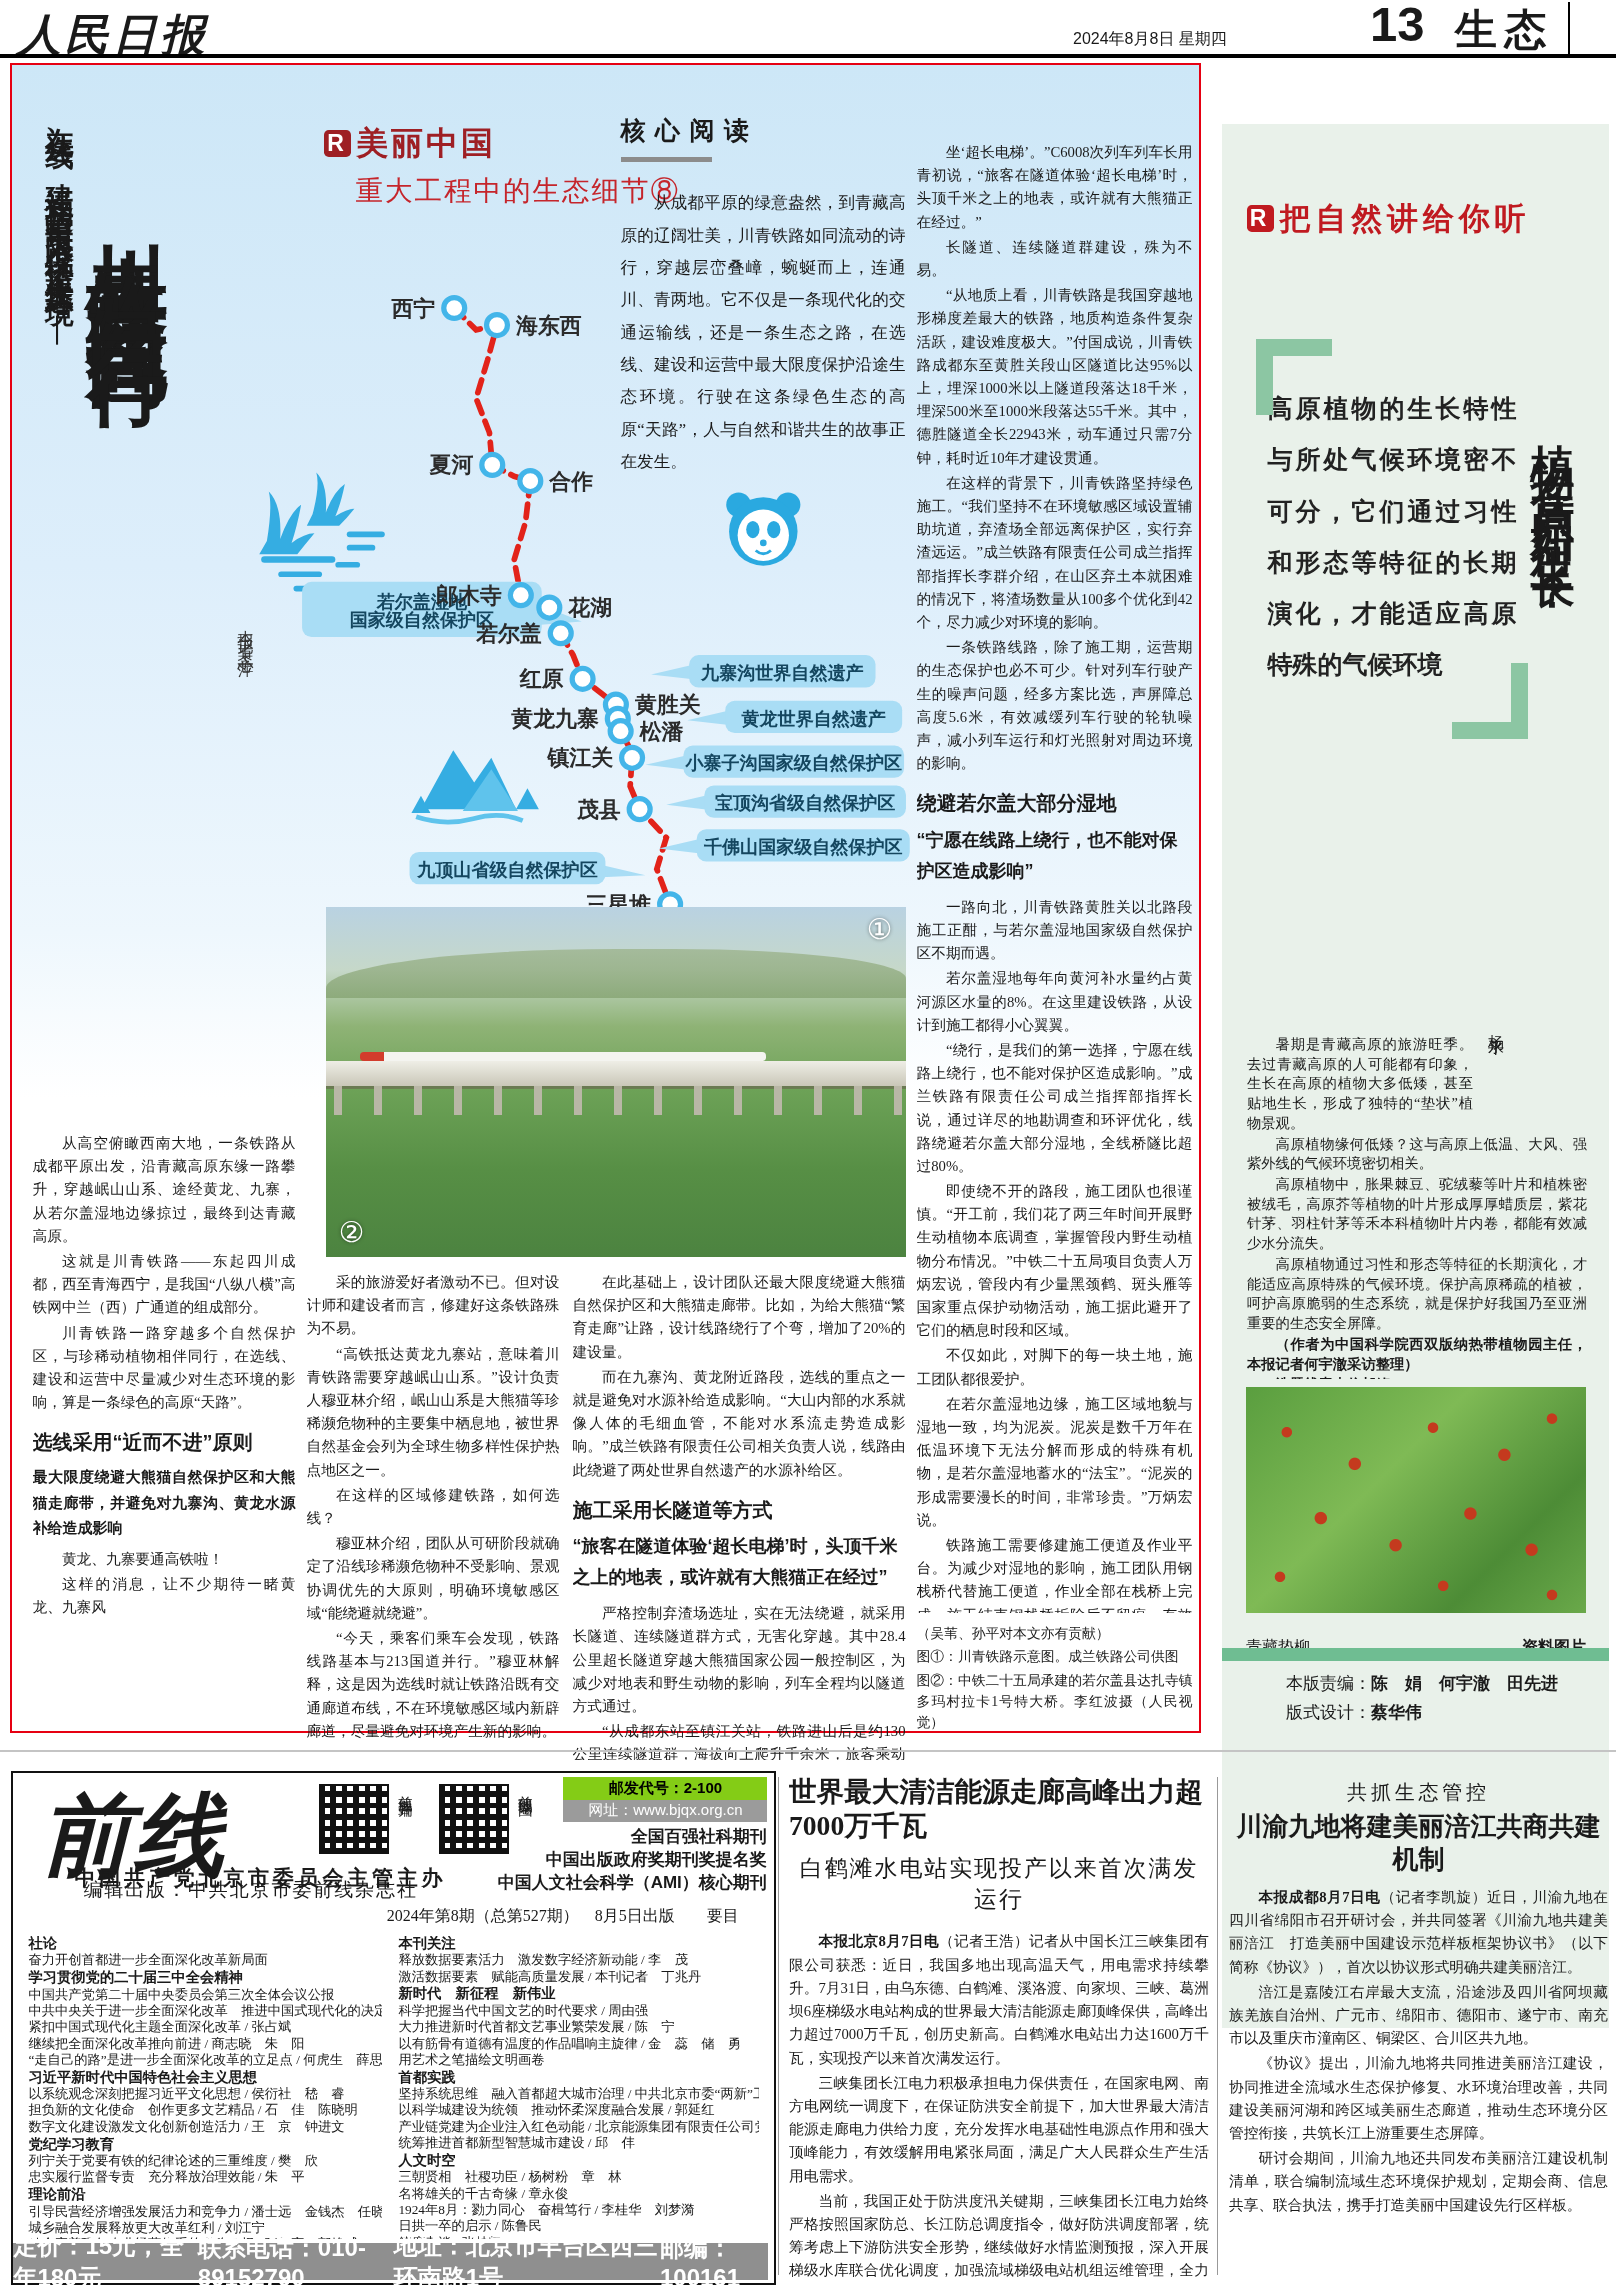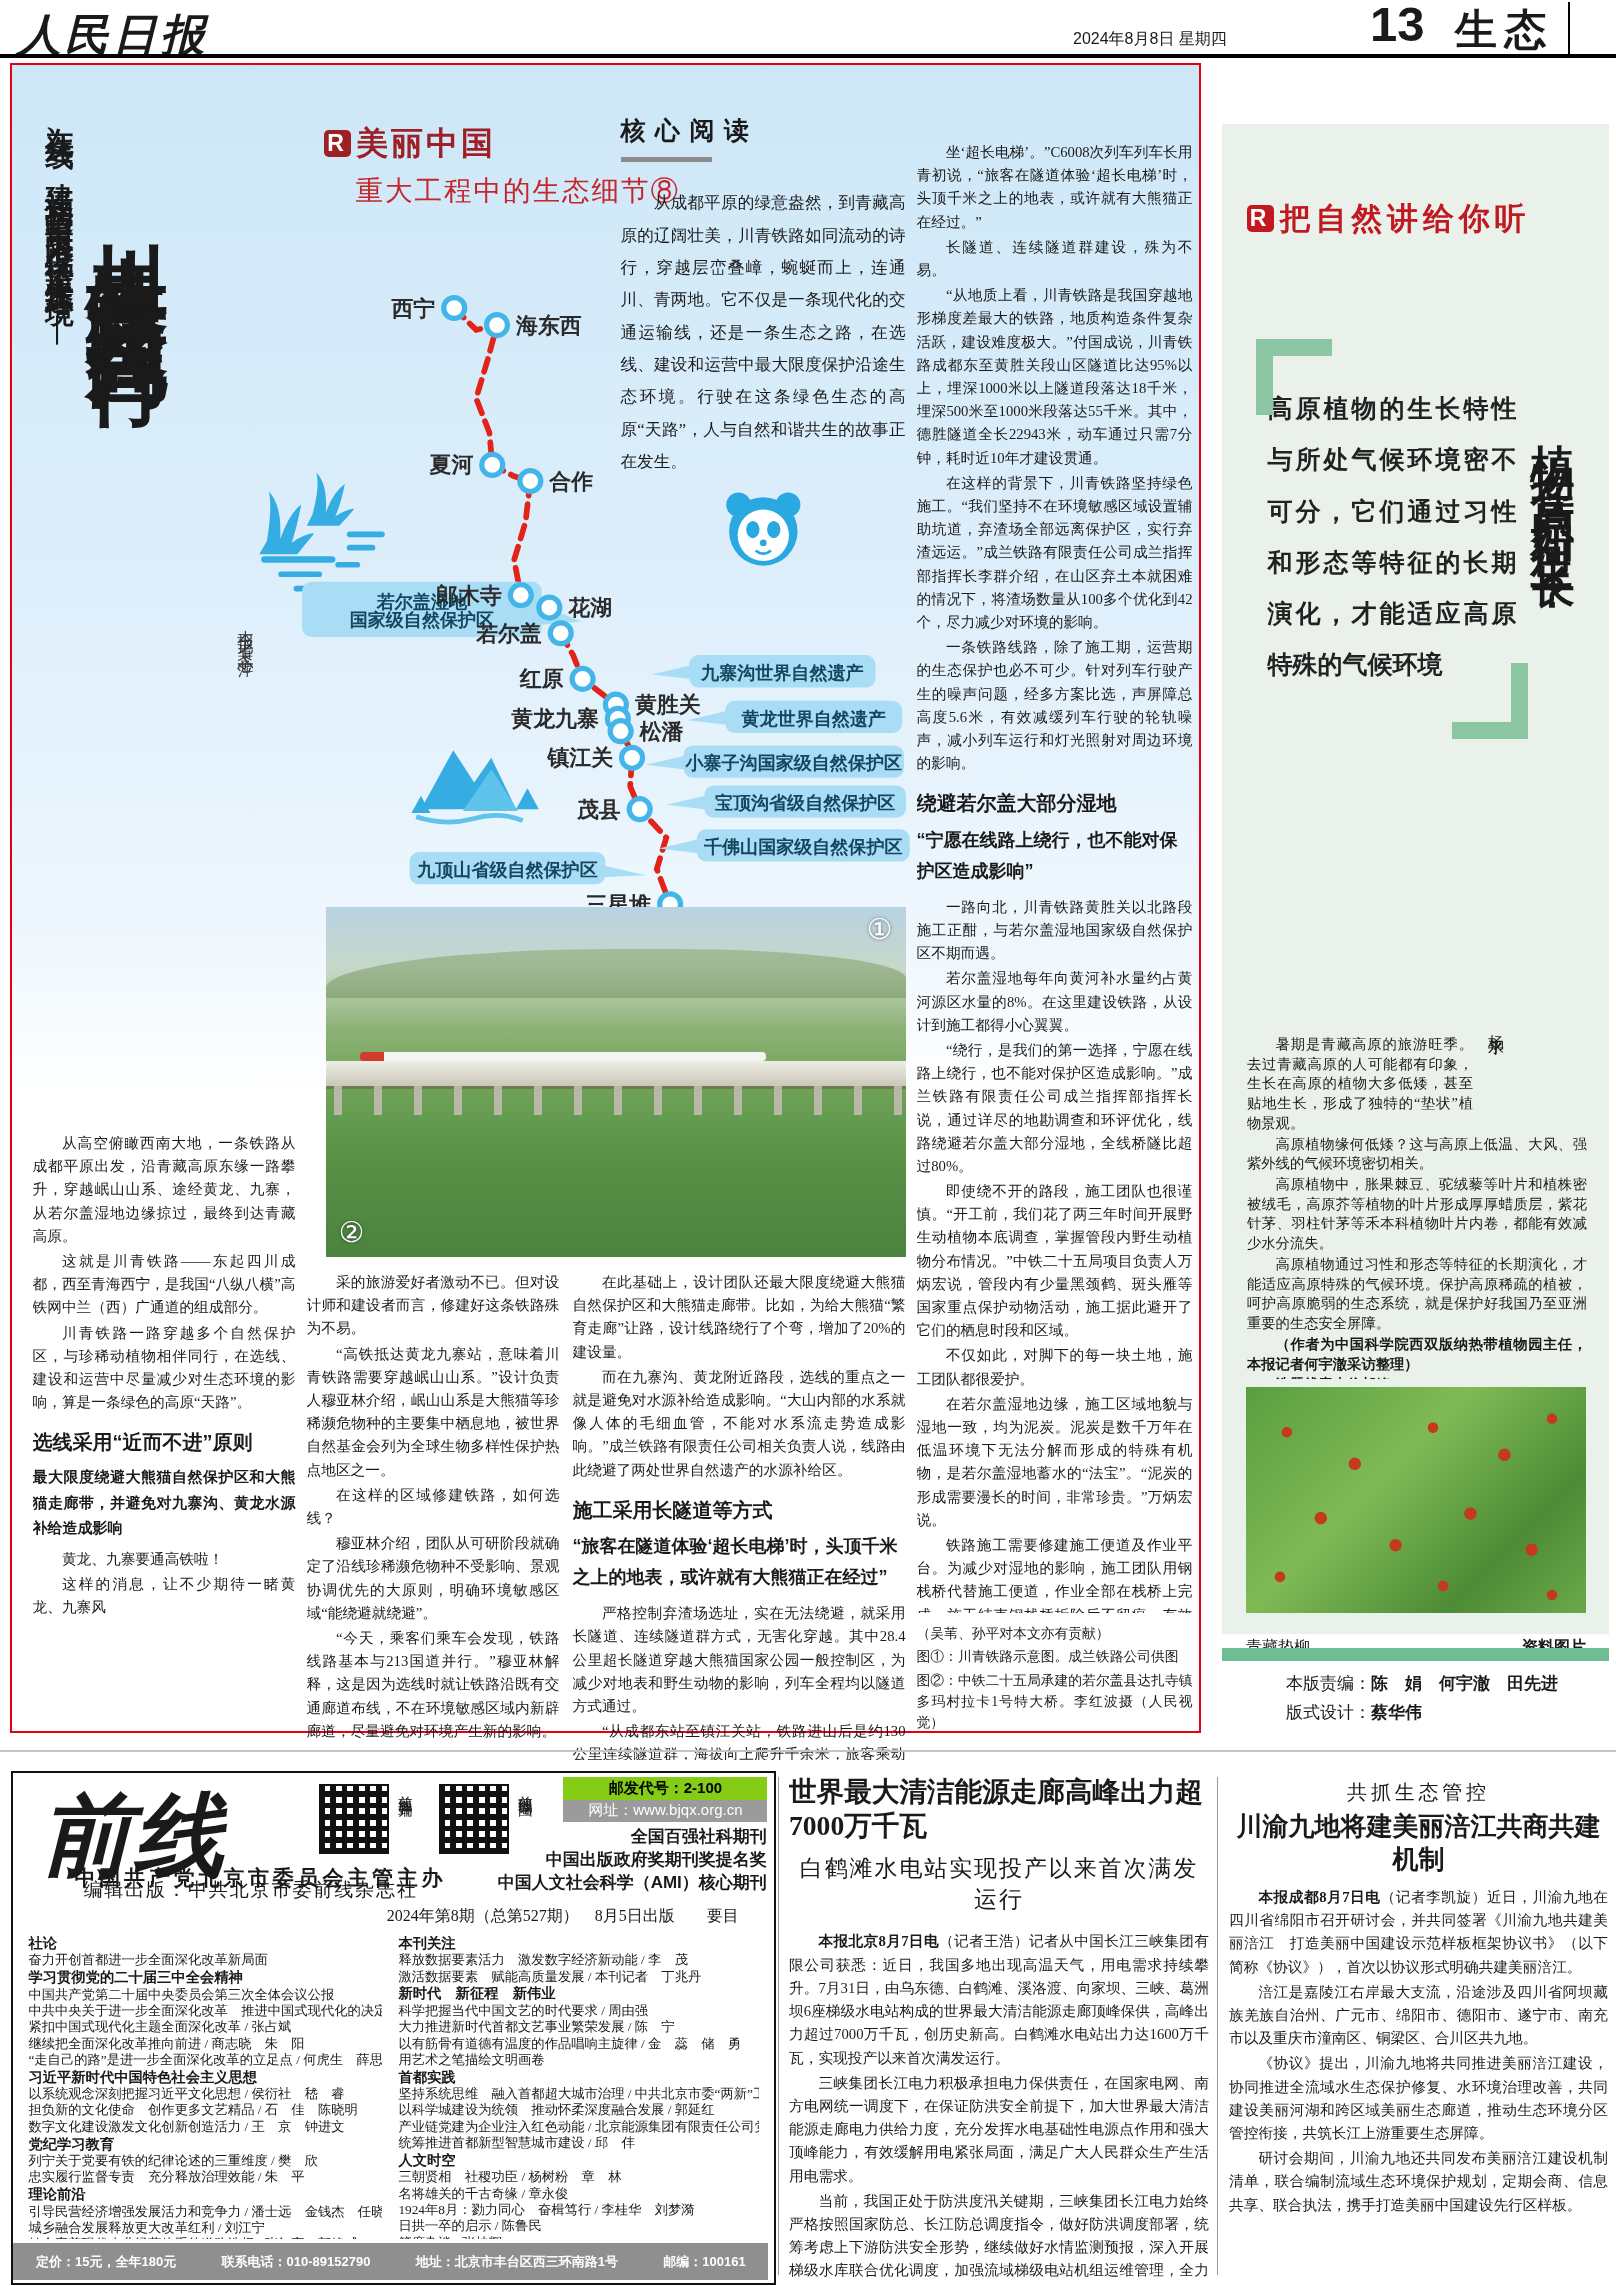--- a/index.html
+++ b/index.html
@@ -37,21 +37,21 @@
   .pbadge{position:absolute;color:#fff;font-size:28.5px;text-shadow:0 0 3.8px rgba(0,0,0,.55);font-family:"Liberation Sans",sans-serif;}
   
   .col{position:absolute;overflow:hidden;}
   .col .t-p{font-size:14.7px;line-height:1.58;text-align:justify;text-indent:2em;margin:0 0 1.9px;}
   .col .t-h{font-family:"Liberation Sans",sans-serif;font-size:20px;font-weight:700;margin:15px 0 7.6px;text-indent:0;}
   .col .t-q{font-family:"Liberation Sans",sans-serif;font-size:18px;font-weight:700;line-height:1.7;margin:3.8px 0 9.5px;text-indent:0;}
   .col .t-lead{font-family:"Liberation Sans",sans-serif;font-size:15px;font-weight:700;line-height:1.7;text-align:justify;margin:1.9px 0 7.6px;text-indent:0;}
   .caps{position:absolute;left:905px;top:1558px;width:276px;font-size:13.8px;line-height:1.55;text-align:justify;}
   .caps div{margin-bottom:1.9px;}
   
-  .side{position:absolute;left:1222px;top:124px;width:387px;height:1510px;background:#e9f1ea;}
+  .side{position:absolute;left:1222px;top:124px;width:387px;height:1904px;background:#e9f1ea;}
   .side-h{position:absolute;left:25px;top:74px;color:#c01a20;font-family:"Liberation Sans",sans-serif;font-size:31px;font-weight:900;letter-spacing:4.8px;}
   .side-h .rtag{background:#c01a20;}
   .squote{position:absolute;left:34px;top:215px;width:249px;padding:44px 11.4px 48px;font-size:25px;font-weight:700;line-height:2.05;text-align:justify;font-family:"Liberation Sans",sans-serif;color:#222;}
   .squote::before{content:"";position:absolute;left:0;top:0;width:59px;height:59px;border-left:17px solid #8cc6a3;border-top:17px solid #8cc6a3;}
   .squote::after{content:"";position:absolute;right:0;bottom:0;width:59px;height:59px;border-right:17px solid #8cc6a3;border-bottom:17px solid #8cc6a3;}
   .svtitle{position:absolute;right:27px;top:285px;writing-mode:vertical-rl;font-size:44px;font-weight:900;letter-spacing:15px;}
   .sauthor{position:absolute;right:103px;top:898px;writing-mode:vertical-rl;font-size:16px;letter-spacing:2.9px;}
   .sbody{position:absolute;left:25px;top:911px;width:340px;height:344px;overflow:hidden;}
   .sbody p{font-size:14.3px;line-height:1.38;text-align:justify;text-indent:2em;margin:0 0 1px;}
   .sbody p.narrow{width:226px;}
@@ -82,21 +82,21 @@
   .ad-org2{position:absolute;left:70px;top:104px;font-size:19px;letter-spacing:1.9px;font-family:"Liberation Sans",sans-serif;}
   .ad-info{position:absolute;left:550px;top:3.8px;width:204px;font-family:"Liberation Sans",sans-serif;font-size:15px;text-align:center;}
   .ad-info .r1{background:#84cc16;color:#000;font-weight:700;padding:1.9px 0;}
   .ad-info .r2{background:#9b9b9b;color:#fff;padding:1.9px 0;}
   .honors{position:absolute;right:7.6px;top:53px;width:342px;text-align:right;font-family:"Liberation Sans",sans-serif;font-size:17px;font-weight:700;line-height:1.35;}
   .issue{position:absolute;right:7.6px;top:133px;width:380px;font-size:16px;}
   .toc{position:absolute;top:160px;width:354px;height:306px;overflow:hidden;}
   .toc .toc-line{font-size:13.3px;line-height:1.05;margin-bottom:2.4px;white-space:nowrap;overflow:hidden;}
   .toc .bold{font-family:"Liberation Sans",sans-serif;font-weight:700;font-size:14.3px;margin-top:2.9px;}
   .ad-bar{position:absolute;left:0;top:470px;width:755px;height:37px;background:#8f8f8f;color:#fff;
-    font-family:"Liberation Sans",sans-serif;font-size:13px;font-weight:700;display:flex;align-items:center;justify-content:space-around;}
+    font-family:"Liberation Sans",sans-serif;font-size:24px;font-weight:700;display:flex;align-items:center;justify-content:space-around;}
   .vdiv{position:absolute;top:1777px;width:1px;height:498px;background:#999;}
   
   .news{position:absolute;top:1775px;}
   .n-kick{text-align:center;font-size:20px;letter-spacing:3.8px;margin:3.8px 0 5.7px;}
   .n-head{font-size:27.6px;font-weight:900;line-height:1.25;margin:0 0 9.5px;}
   .n-head.center{text-align:center;font-size:26px;}
   .n-sub{text-align:center;font-size:23px;letter-spacing:1.9px;margin:0 0 15px;}
   .n-body p{font-size:14.7px;line-height:1.58;text-align:justify;text-indent:2em;margin:0 0 1.9px;}
   .n-body .dt{font-weight:700;}
 </style>

